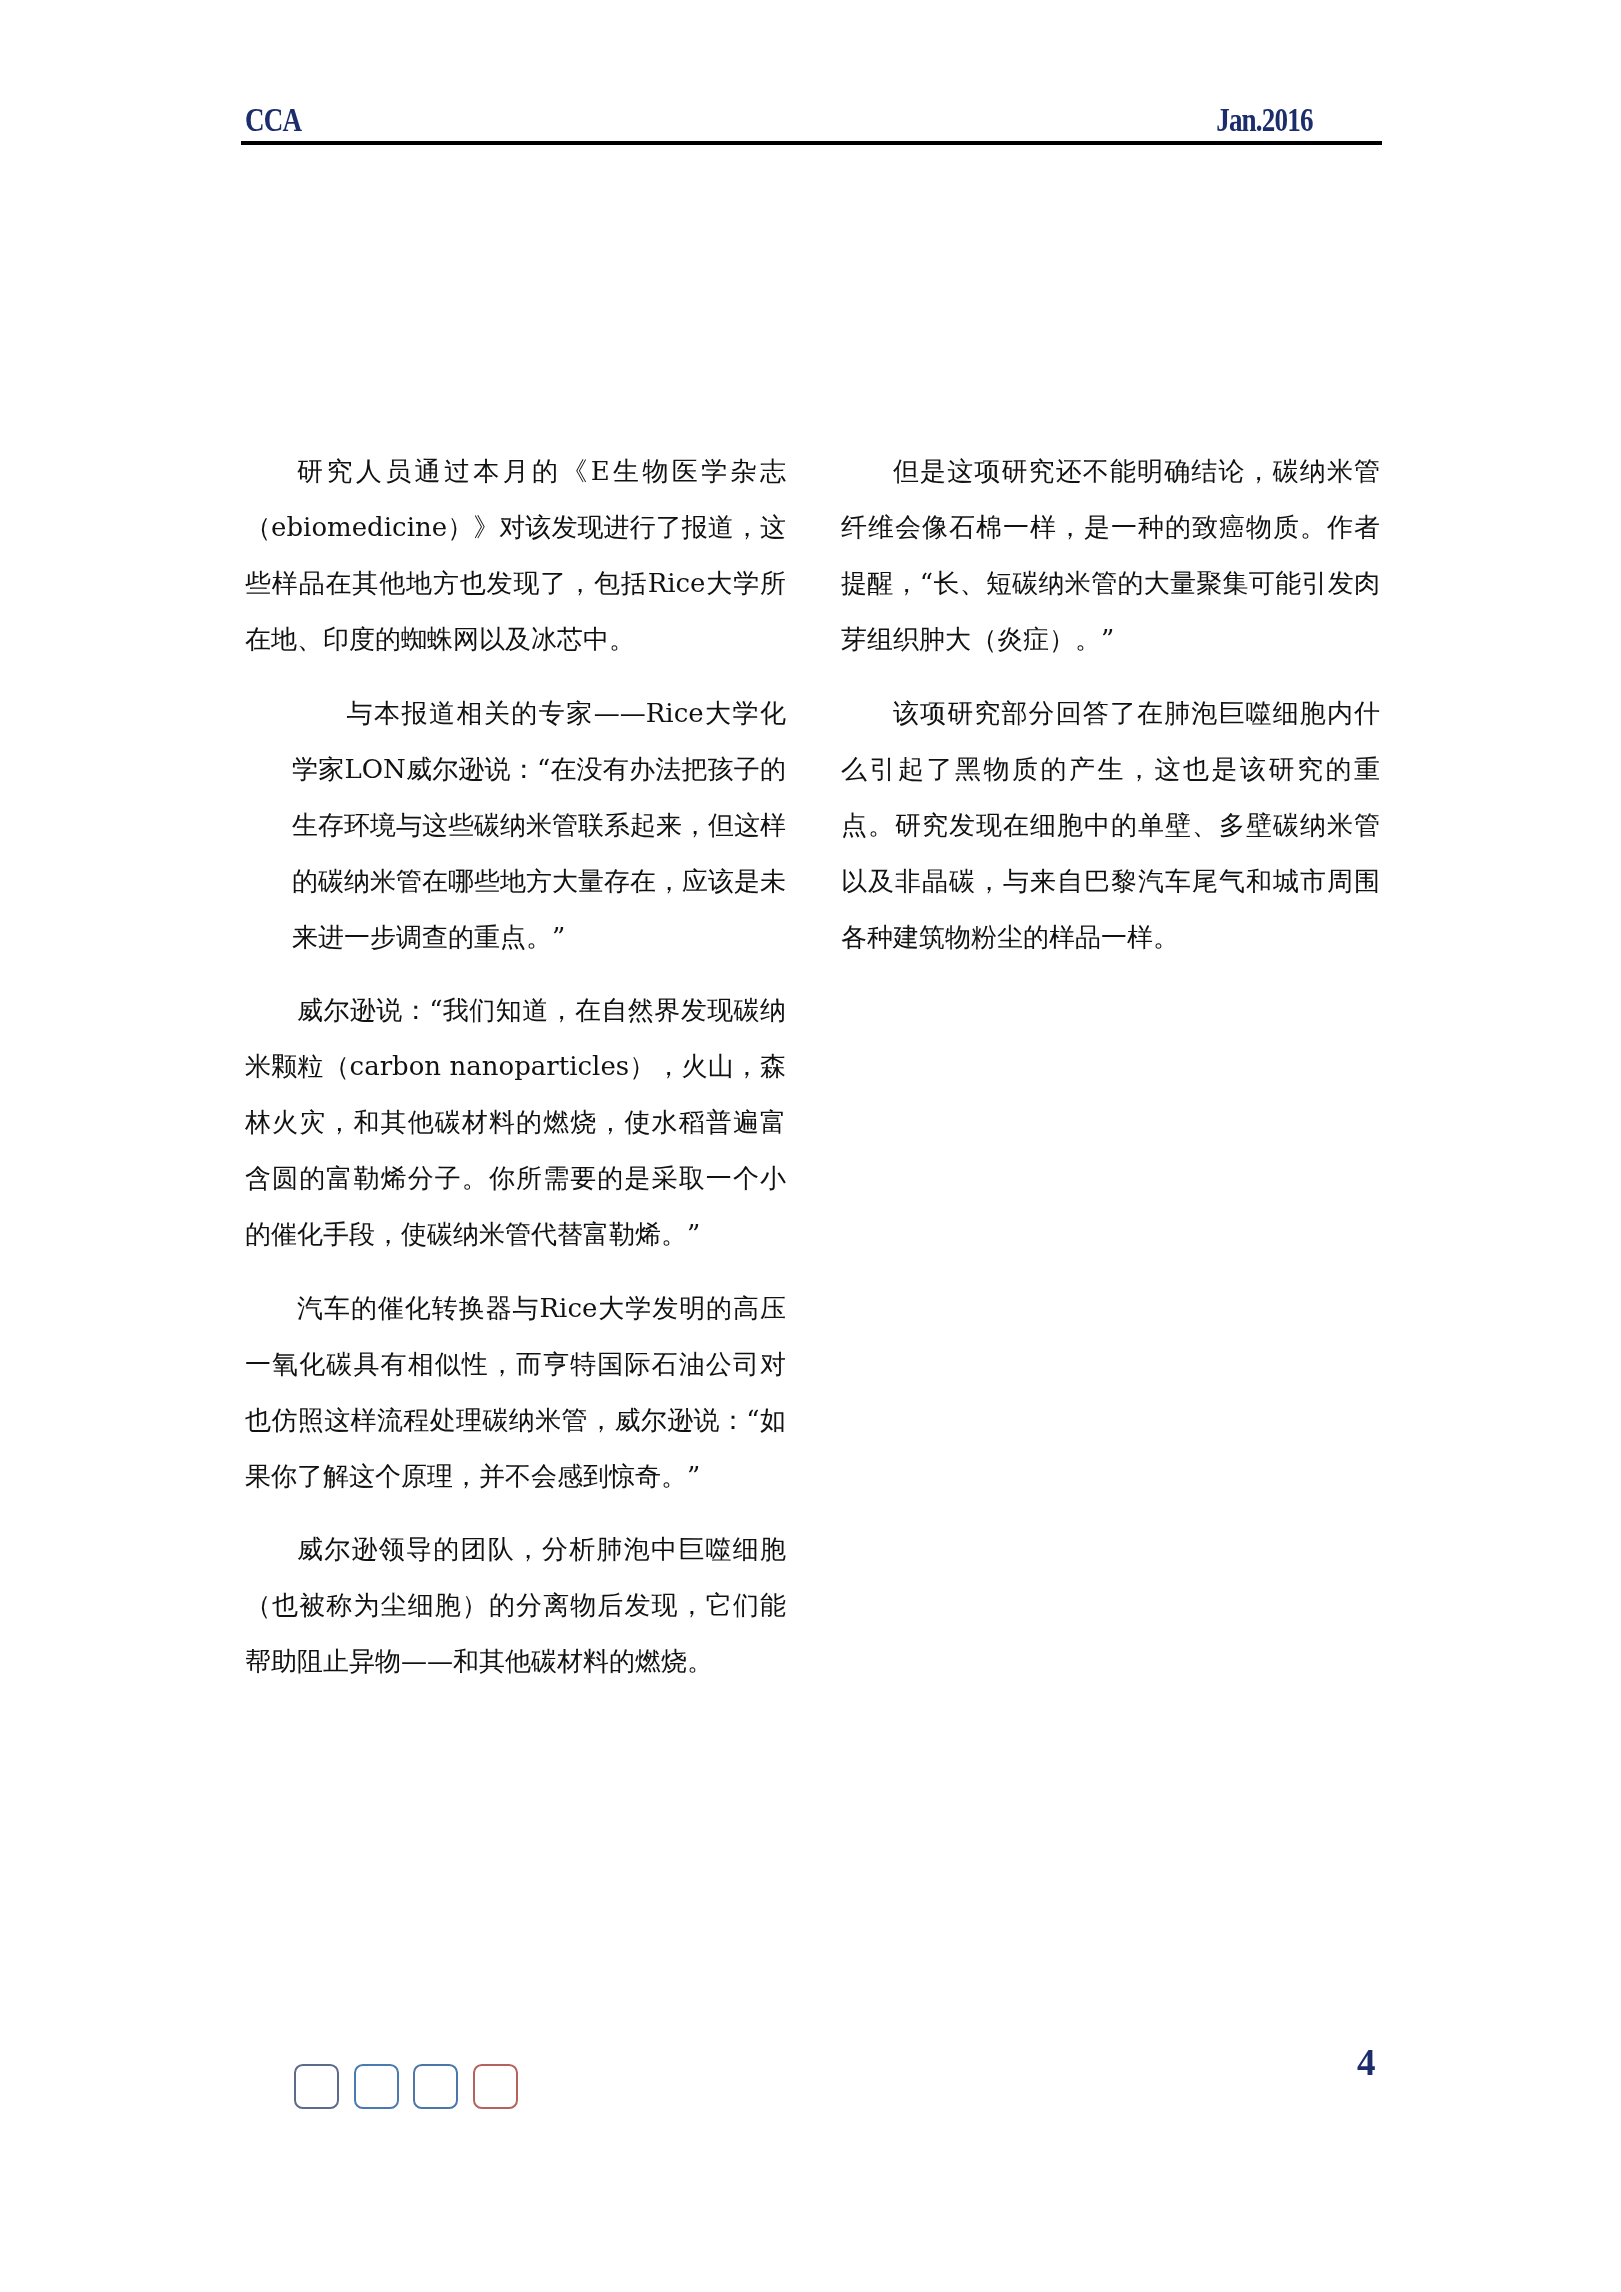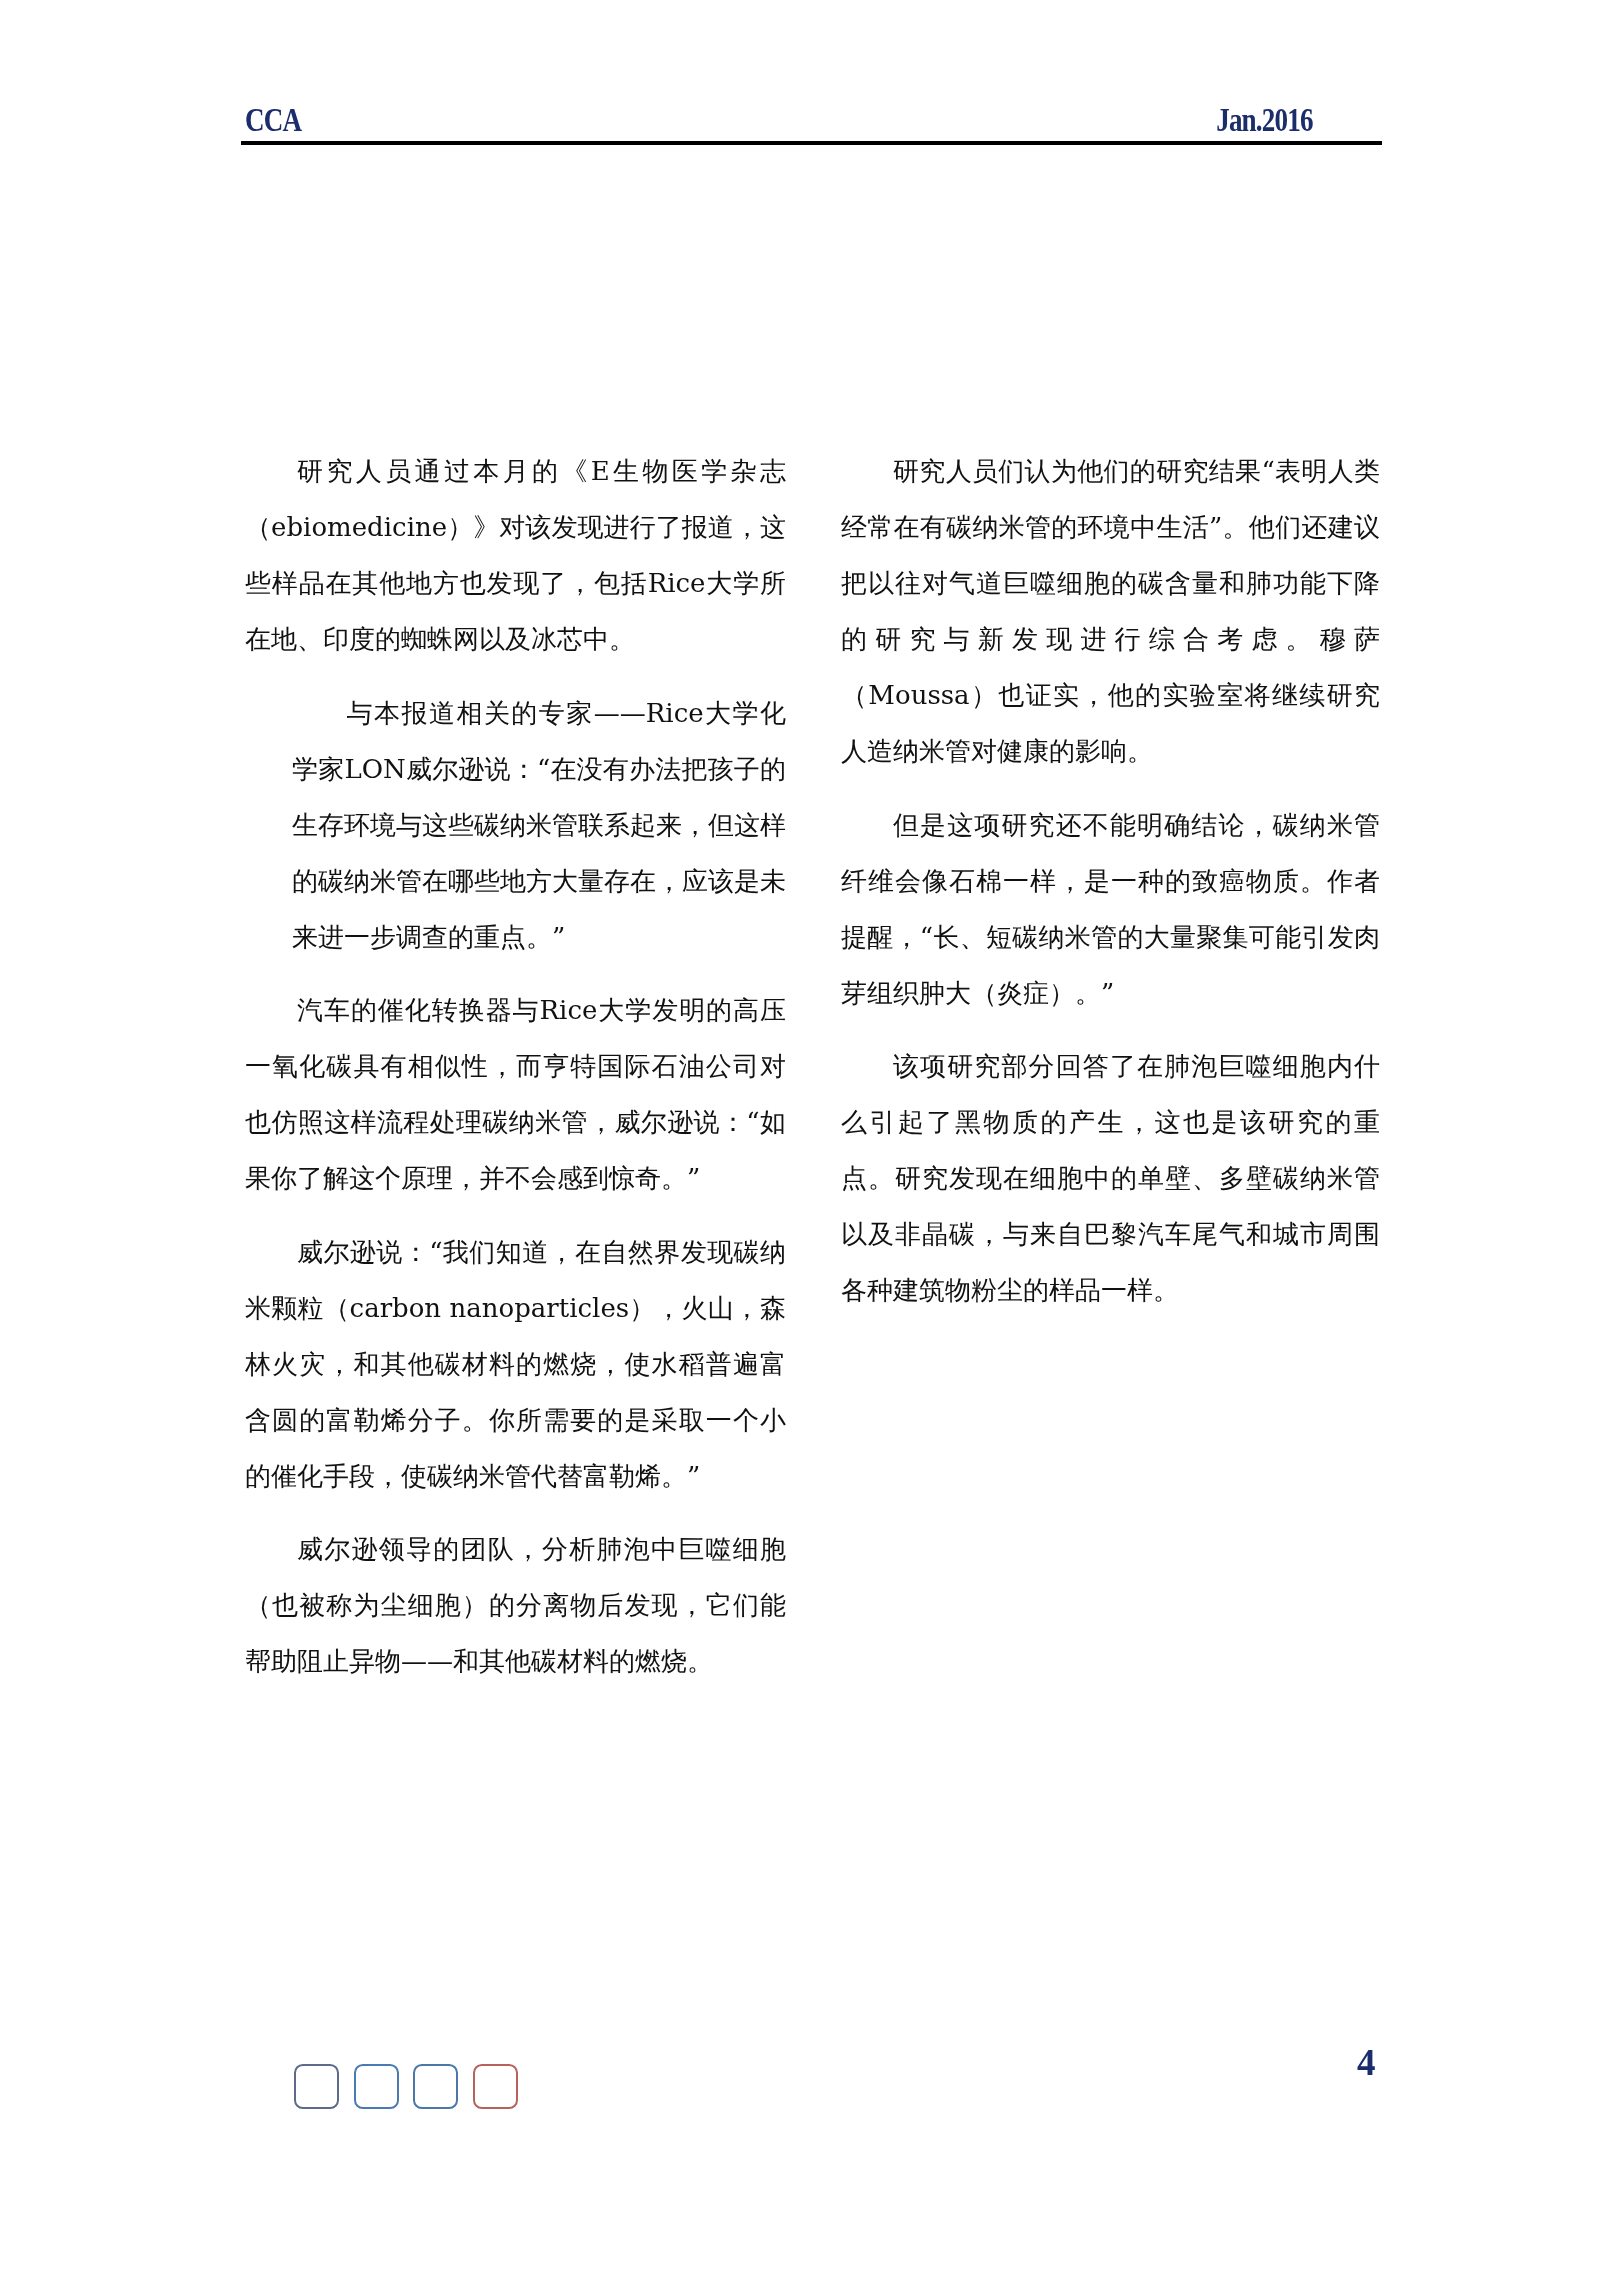--- a/index.html
+++ b/index.html
@@ -28,27 +28,26 @@
 
 <div class="header">
   <div class="left">CCA</div>
   <div class="right">Jan.2016</div>
   <div class="rule"></div>
 </div>
 
 <div class="col left">
   <p>研究人员通过本月的《E生物医学杂志（ebiomedicine）》对该发现进行了报道，这些样品在其他地方也发现了，包括Rice大学所在地、印度的蜘蛛网以及冰芯中。</p>
   <p class="tight-indent">与本报道相关的专家——Rice大学化学家LON威尔逊说：“在没有办法把孩子的生存环境与这些碳纳米管联系起来，但这样的碳纳米管在哪些地方大量存在，应该是未来进一步调查的重点。”</p>
+  <p>威尔逊说：“我们知道，在自然界发现碳纳米颗粒（carbon nanoparticles），火山，森林火灾，和其他碳材料的燃烧，使水稻普遍富含圆的富勒烯分子。你所需要的是采取一个小的催化手段，使碳纳米管代替富勒烯。”</p>
   <p>汽车的催化转换器与Rice大学发明的高压一氧化碳具有相似性，而亨特国际石油公司对也仿照这样流程处理碳纳米管，威尔逊说：“如果你了解这个原理，并不会感到惊奇。”</p>
-  <p>威尔逊说：“我们知道，在自然界发现碳纳米颗粒（carbon nanoparticles），火山，森林火灾，和其他碳材料的燃烧，使水稻普遍富含圆的富勒烯分子。你所需要的是采取一个小的催化手段，使碳纳米管代替富勒烯。”</p>
   <p>威尔逊领导的团队，分析肺泡中巨噬细胞（也被称为尘细胞）的分离物后发现，它们能帮助阻止异物——和其他碳材料的燃烧。</p>
 </div>
 
 <div class="col right">
-  <p>研究人员们认为他们的研究结果“表明人类经常在有碳纳米管的环境中生活”。他们还建议把以往对气道巨噬细胞的碳含量和肺功能下降的研究与新发现进行综合考虑。穆萨（Moussa）也证实，他的实验室将继续研究人造纳米管对健康的影响。</p>
   <p>但是这项研究还不能明确结论，碳纳米管纤维会像石棉一样，是一种的致癌物质。作者提醒，“长、短碳纳米管的大量聚集可能引发肉芽组织肿大（炎症）。”</p>
   <p>该项研究部分回答了在肺泡巨噬细胞内什么引起了黑物质的产生，这也是该研究的重点。研究发现在细胞中的单壁、多壁碳纳米管以及非晶碳，与来自巴黎汽车尾气和城市周围各种建筑物粉尘的样品一样。</p>
 </div>
 
 <div class="footer-boxes">
   <div class="box" style="border-color: rgb(93, 106, 138);"></div>
   <div class="box" style="border-color: rgb(74, 123, 176);"></div>
   <div class="box" style="border-color: rgb(74, 118, 168);"></div>
   <div class="box" style="border-color: rgb(181, 98, 92);"></div>
 </div>

